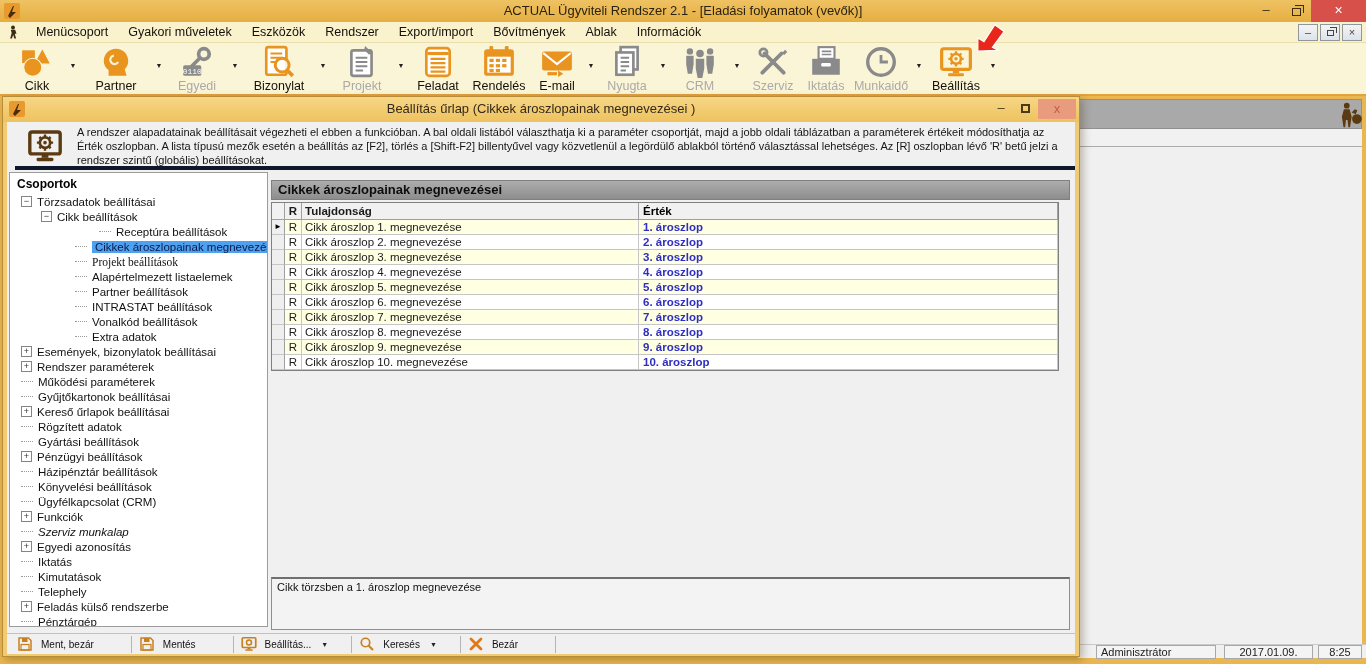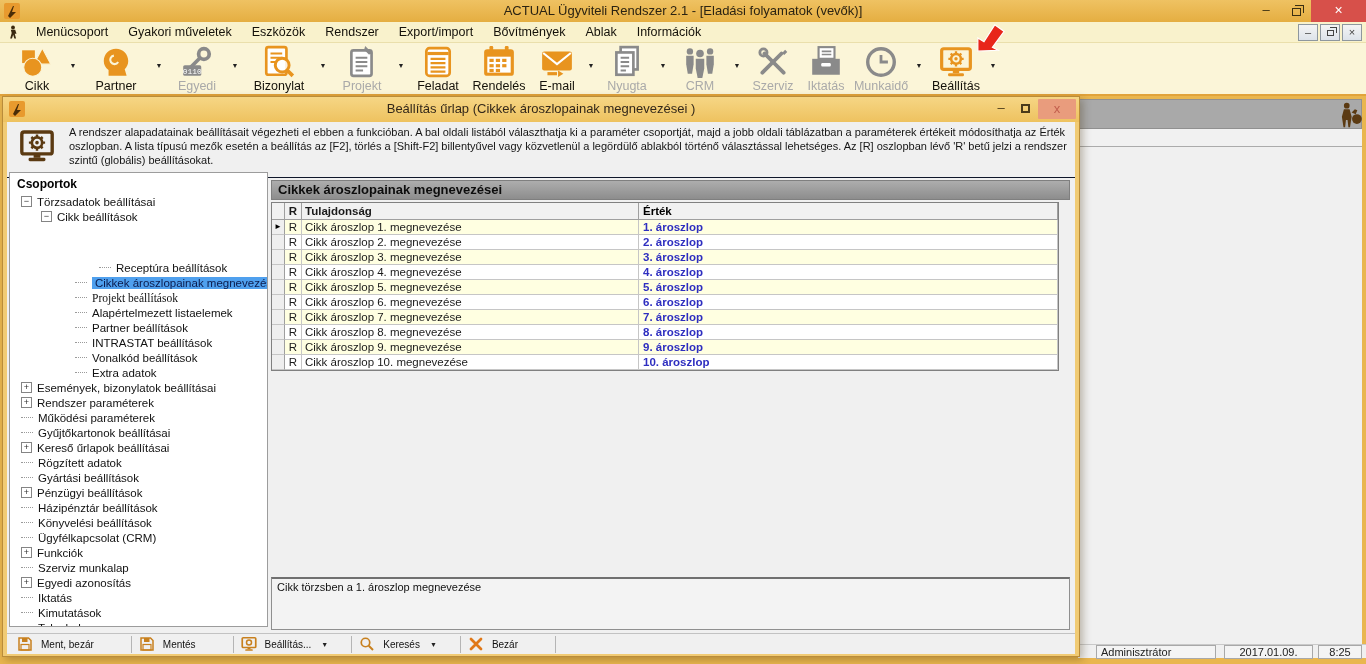--- a/index.html
+++ b/index.html
@@ -72,21 +72,21 @@
   .dlg-title-text { position:absolute; left:0; right:0; top:0; height:25px; text-align:center;
     font-size:13px; line-height:24px; color:#33281a; }
   .dlg-btns { position:absolute; right:3px; top:2px; display:flex; gap:2px; }
   .dlg-btn { width:22px; height:20px; text-align:center; line-height:18px; font-size:13px; color:#4a3a1a; }
   .dlg-max { display:inline-block; width:9px; height:9px; border:2px solid #4a3a1a; margin-top:5px; }
   .dlg-close { width:38px; height:20px; background:#E99C7D; border-radius:1px; color:#C25E4D; font-size:13px; line-height:19px; }
 
   .dlg-body { position:absolute; left:4px; top:25px; right:4px; bottom:4px; background:#F0F0F0; }
 
   
-  .info { position:absolute; left:0; top:0; right:0; height:56px; border-bottom:1px solid #0f172a; }
+  .info { position:absolute; left:8px; top:0; right:0; height:48px; border-bottom:4px solid #0f172a; }
   .info-icon { position:absolute; left:12px; top:6px; }
   .info-text { position:absolute; left:62px; top:3px; right:8px; font-size:11px; line-height:14.2px; color:#151515; }
 
   
   .tree-panel { position:absolute; left:2px; top:50px; width:259px; height:455px;
     background:#fff; border:1px solid #9C9C9C; padding:3px 0 0 5px; overflow:hidden; }
   .tree-header { font-weight:bold; font-size:12px; margin:1px 0 3px 2px; color:#000; }
   .tree-item { height:15px; display:flex; align-items:center; font-size:11.5px; white-space:nowrap; color:#111; }
   .tbox { display:inline-block; width:11px; height:11px; border:1px solid #848484; background:#fff;
     font-size:9px; line-height:9px; text-align:center; color:#333; margin-right:5px; flex:none; }
@@ -431,21 +431,21 @@
       <div class="tree-header">Csoportok</div>
       <div id="tree">
           <div class="tree-item" style="padding-left: 6px;">
             <span class="tbox">−</span>
             <span class="tree-label">Törzsadatok beállításai</span>
           </div>
           <div class="tree-item" style="padding-left: 26px;">
             <span class="tbox">−</span>
             <span class="tree-label">Cikk beállítások</span>
           </div>
-          <div class="tree-item" style="padding-left: 84px; margin-top: 36px;">
+          <div class="tree-item" style="padding-left: 84px;">
             <span class="tdash"></span>
             <span class="tree-label">Receptúra beállítások</span>
           </div>
           <div class="tree-item" style="padding-left: 60px;">
             <span class="tdash"></span>
             <span class="tree-label sel">Cikkek ároszlopainak megnevezései</span>
           </div>
           <div class="tree-item" style="padding-left: 60px; font-family: Liberation Serif, serif;">
             <span class="tdash"></span>
             <span class="tree-label">Projekt beállítások</span>
@@ -511,21 +511,21 @@
             <span class="tree-label">Könyvelési beállítások</span>
           </div>
           <div class="tree-item" style="padding-left: 6px;">
             <span class="tdash"></span>
             <span class="tree-label">Ügyfélkapcsolat (CRM)</span>
           </div>
           <div class="tree-item" style="padding-left: 6px;">
             <span class="tbox">+</span>
             <span class="tree-label">Funkciók</span>
           </div>
-          <div class="tree-item" style="padding-left: 6px;">
+          <div class="tree-item" style="padding-left: 6px; font-style: italic;">
             <span class="tdash"></span>
             <span class="tree-label">Szerviz munkalap</span>
           </div>
           <div class="tree-item" style="padding-left: 6px;">
             <span class="tbox">+</span>
             <span class="tree-label">Egyedi azonosítás</span>
           </div>
           <div class="tree-item" style="padding-left: 6px;">
             <span class="tdash"></span>
             <span class="tree-label">Iktatás</span>

